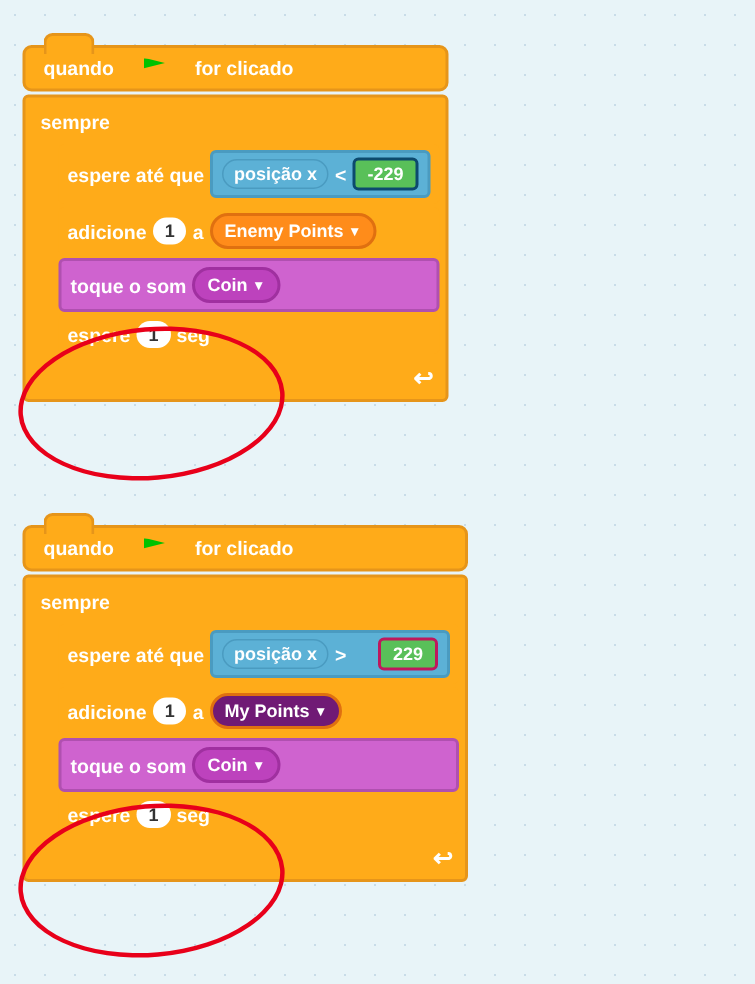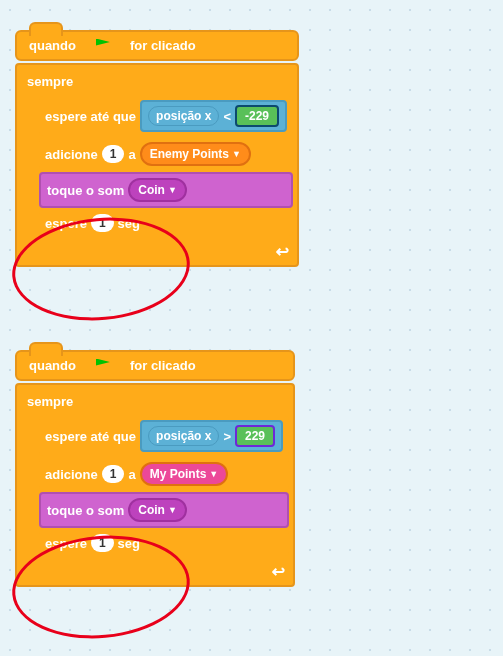--- a/index.html
+++ b/index.html
@@ -131,29 +131,29 @@
         <div style="padding:5px 10px;color:white;font-weight:bold;">sempre</div>
         <div style="margin-left:18px;display:flex;flex-direction:column;gap:2px;padding:2px 4px 4px 4px;">
 
           <div style="display:flex;align-items:center;gap:4px;background:#ffab19;border-radius:4px;padding:4px 6px;">
             <span style="color:white;font-weight:bold;">espere até que</span>
             <div style="background:#5cb1d6;border-radius:4px;padding:3px 6px;display:inline-flex;align-items:center;gap:4px;border:2px solid #4a9bc0;">
               <div style="background:#5cb1d6;border-radius:20px;padding:2px 7px;color:white;font-weight:bold;font-size:12px;border:1px solid #4a9bc0;">
                 <span>posição x</span>
               </div>
               <span style="color:white;font-weight:bold;">&gt;</span>
-              <div style="background:#59c059;border-radius:4px;padding:2px 8px;color:white;font-weight:bold;font-size:12px;border:2px solid #6d28d9;">229</div>
+              <div style="background:#59c059;border-radius:4px;padding:2px 8px;color:white;font-weight:bold;font-size:12px;border:2px solid #be185d;margin-left:17px;">229</div>
             </div>
           </div>
 
           <div style="display:flex;align-items:center;gap:4px;background:#ffab19;border-radius:4px;padding:4px 6px;">
             <span style="color:white;font-weight:bold;">adicione</span>
             <div style="background:white;border-radius:20px;padding:2px 8px;color:#333;font-weight:bold;font-size:12px;">1</div>
             <span style="color:white;font-weight:bold;">a</span>
-            <div style="background:#ec4899;border-radius:20px;padding:3px 8px;color:white;font-weight:bold;font-size:12px;display:inline-flex;align-items:center;gap:3px;border:2px solid #e07010;">
+            <div style="background:#701a75;border-radius:20px;padding:3px 8px;color:white;font-weight:bold;font-size:12px;display:inline-flex;align-items:center;gap:3px;border:2px solid #e07010;">
               <span>My Points</span>
               <span style="font-size:9px;">▼</span>
             </div>
           </div>
 
           <div style="display:flex;align-items:center;gap:4px;background:#cf63cf;border-radius:4px;padding:4px 6px;border:2px solid #b050b0;">
             <span style="color:white;font-weight:bold;">toque o som</span>
             <div style="background:#bd42bd;border-radius:20px;padding:3px 8px;color:white;font-weight:bold;font-size:12px;display:inline-flex;align-items:center;gap:3px;border:2px solid #a030a0;">
               <span>Coin</span>
               <span style="font-size:9px;">▼</span>

